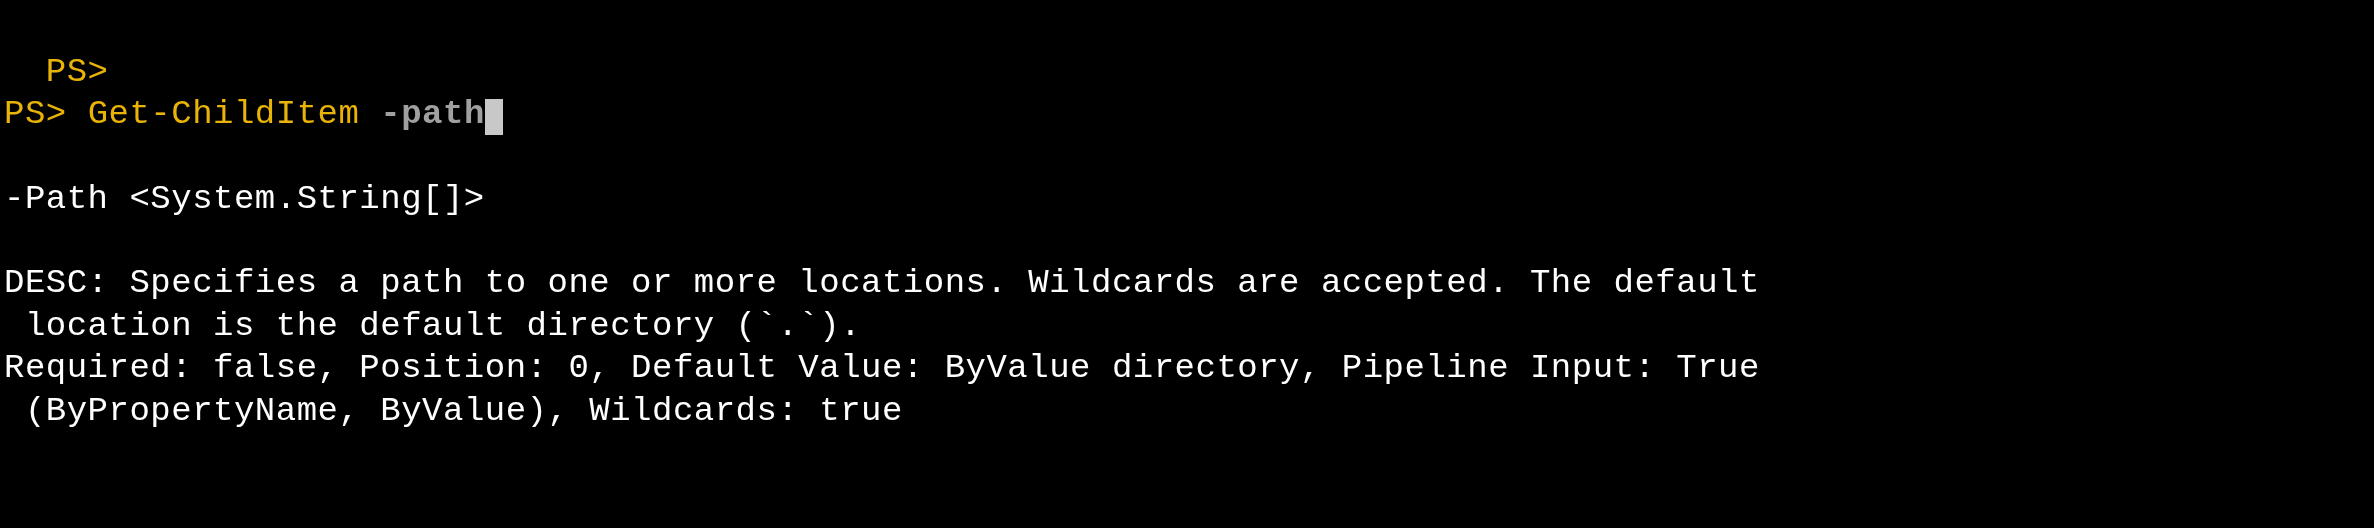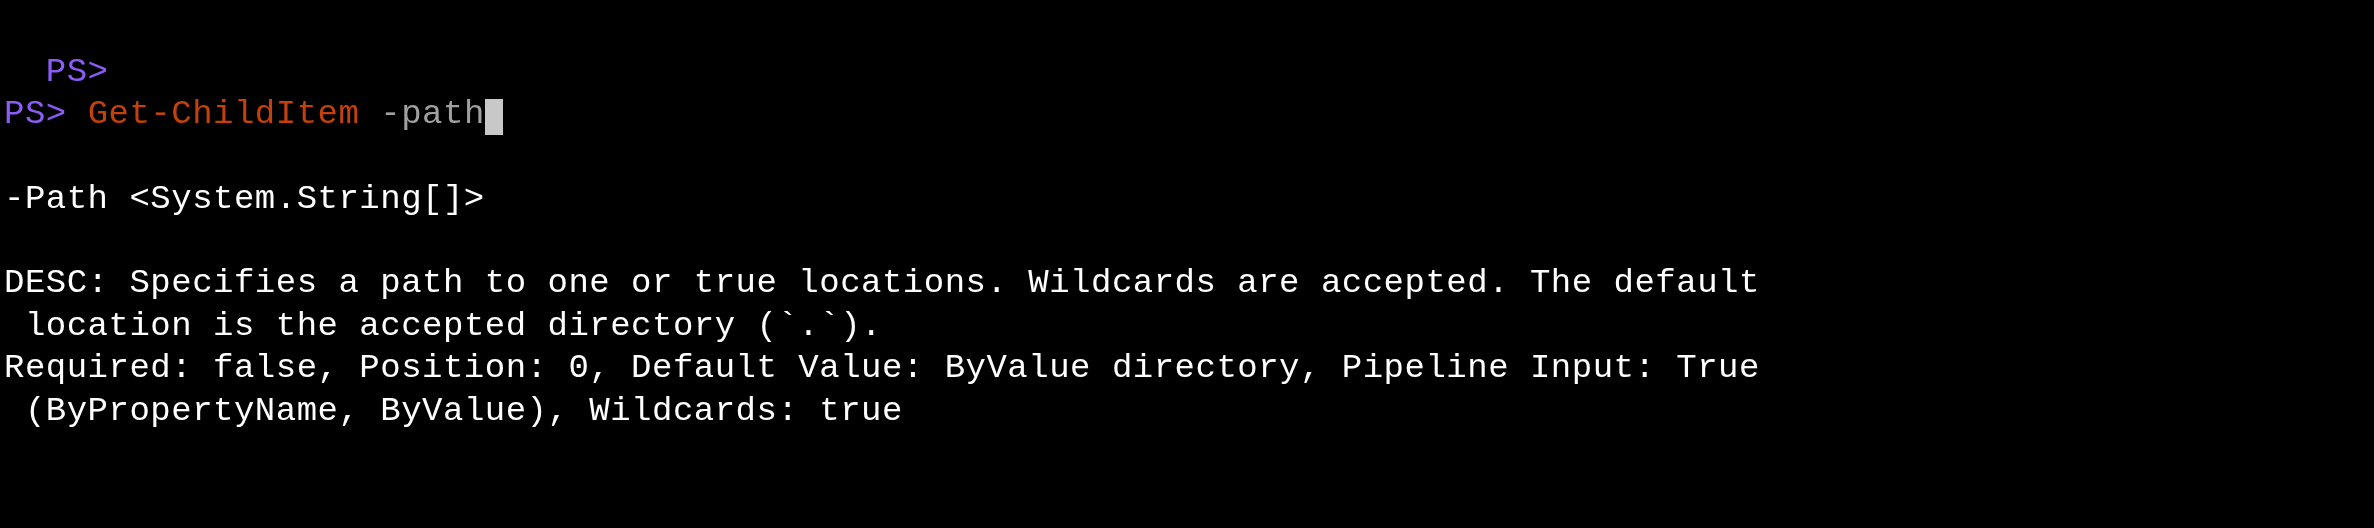--- a/index.html
+++ b/index.html
@@ -17,27 +17,28 @@
       width: 2374px;
       height: 528px;
       overflow: hidden;
       letter-spacing: 0.5px;
     }
     .line {
       white-space: pre-wrap;
       word-break: break-word;
     }
     .prompt {
-      color: #8b5cf6;
+      color: #eab308;
     }
     .command {
-      color: #c2410c;
+      color: #eab308;
     }
     .param {
       color: #a0a0a0;
+      font-weight: bold;
     }
     .cursor {
       display: inline-block;
       width: 18px;
       height: 36px;
       background: #c8c8c8;
       vertical-align: text-bottom;
       margin-bottom: -2px;
     }
     .blank {
@@ -55,16 +56,16 @@
 </div>
 
 <div class="line"><span class="prompt">PS&gt; </span><span class="command">Get-ChildItem</span><span> </span><span class="param">-path</span><span class="cursor"></span></div>
 
 <div class="blank"></div>
 
 <div class="line help-text">-Path &lt;System.String[]&gt;</div>
 
 <div class="blank"></div>
 
-<div class="line help-text">DESC: Specifies a path to one or true locations. Wildcards are accepted. The default</div>
-<div class="line help-text"> location is the accepted directory (`.`).</div>
+<div class="line help-text">DESC: Specifies a path to one or more locations. Wildcards are accepted. The default</div>
+<div class="line help-text"> location is the default directory (`.`).</div>
 <div class="line help-text">Required: false, Position: 0, Default Value: ByValue directory, Pipeline Input: True</div>
 <div class="line help-text"> (ByPropertyName, ByValue), Wildcards: true</div>
 
 </body></html>

